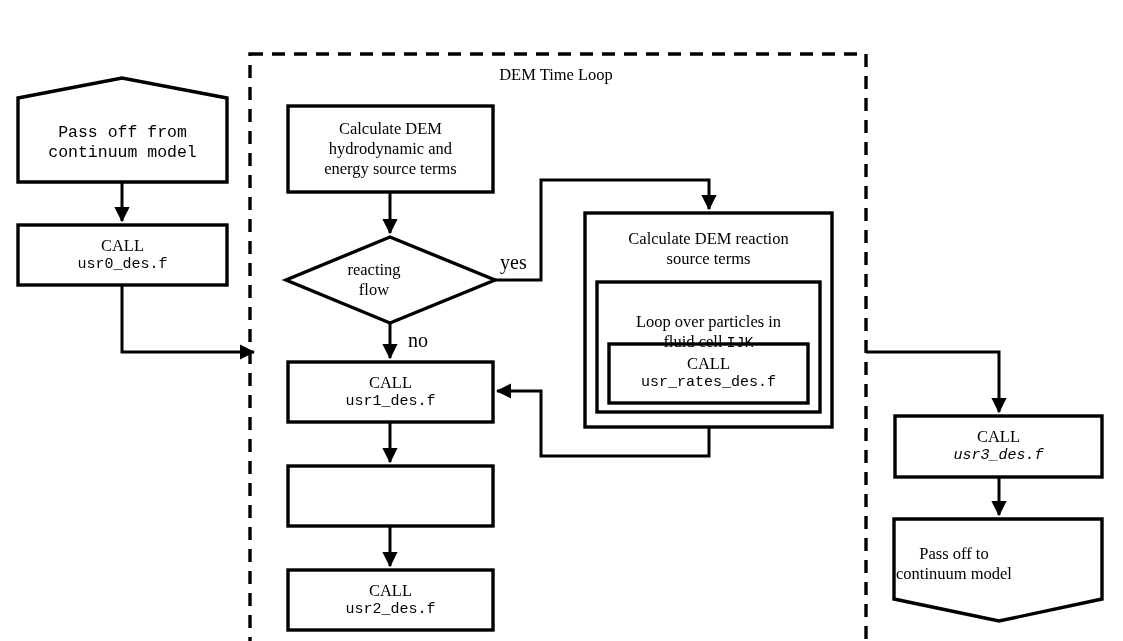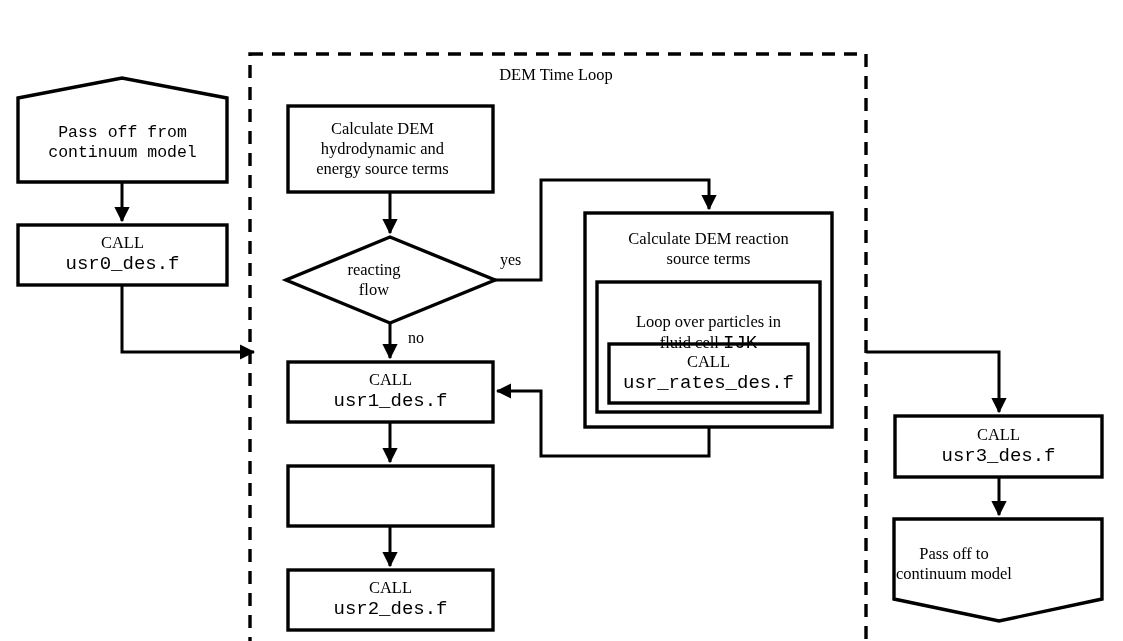--- a/index.html
+++ b/index.html
@@ -3,22 +3,22 @@
 <meta charset="utf-8">
 <style>
   html,body{margin:0;padding:0;background:#ffffff;}
   body{width:1123px;height:641px;position:relative;overflow:hidden;
        font-family:"Liberation Serif","DejaVu Serif",serif;color:#000;}
   #stage{position:absolute;left:0;top:0;width:1123px;height:641px;margin-top:32px;}
   svg{position:absolute;left:0;top:0;width:1123px;height:641px;}
   .lbl{position:absolute;text-align:center;line-height:1.22;
        font-family:"Liberation Serif","DejaVu Serif",serif;
        font-size:16.5px;color:#000;white-space:pre-line;}
-  .mono{font-family:"Liberation Mono","DejaVu Sans Mono",monospace;font-size:19px;letter-spacing:0px;}
-  .edge-lbl{position:absolute;font-size:16px;font-family:"Liberation Serif","DejaVu Serif",serif;}
+  .mono{font-family:"Liberation Mono","DejaVu Sans Mono",monospace;font-size:15px;letter-spacing:0px;}
+  .edge-lbl{position:absolute;font-size:20px;font-family:"Liberation Serif","DejaVu Serif",serif;}
   .ctr{display:flex;align-items:center;justify-content:center;}
   .hit{position:absolute;}
 </style>
 </head>
 <body>
 
 <div id="stage">
 
   <svg viewBox="0 0 1123 641">
     <defs>
@@ -77,21 +77,21 @@
   <div class="lbl" style="left:456px; top:33px; width:200px;">DEM Time Loop</div>
 
   <div class="lbl ctr" style="left:18px; top:72px; width:209px; height:78px;font-family:Liberation Mono, monospace;">Pass off from
 continuum model</div>
 
   <div class="hit ctr" style="left:18px; top:193px; width:209px; height:60px; flex-direction:column;">
     <div class="lbl" style="position:static;">CALL</div>
     <div class="lbl mono" style="position:static;">usr0_des.f</div>
   </div>
 
-  <div class="lbl ctr" style="left:280px; top:74px; width:205px; height:86px;">Calculate DEM
+  <div class="lbl ctr" style="left:288px; top:74px; width:205px; height:86px;">Calculate DEM
 hydrodynamic and
 energy source terms</div>
 
   <div class="lbl ctr" style="left:284px; top:216px; width:180px; height:64px;">reacting
 flow</div>
 
   <div class="edge-lbl" style="left:500px; top:219px;">yes</div>
   <div class="edge-lbl" style="left:408px; top:297px;">no</div>
 
   <div class="lbl ctr" style="left:585px; top:188px; width:247px; height:58px;">Calculate DEM reaction
@@ -113,19 +113,19 @@
   </div>
 
 
   <div class="hit ctr" style="left:288px; top:538px; width:205px; height:60px; flex-direction:column;">
     <div class="lbl" style="position:static;">CALL</div>
     <div class="lbl mono" style="position:static;">usr2_des.f</div>
   </div>
 
   <div class="hit ctr" style="left:895px; top:384px; width:207px; height:61px; flex-direction:column;">
     <div class="lbl" style="position:static;">CALL</div>
-    <div class="lbl mono" style="position:static;">usr3_des.f</div>
+    <div class="lbl mono" style="position:static;font-style:italic;">usr3_des.f</div>
   </div>
 
   <div class="lbl ctr" style="left:850px; top:503px; width:208px; height:58px;">Pass off to
 continuum model</div>
 
 </div>
 
 </body></html>

